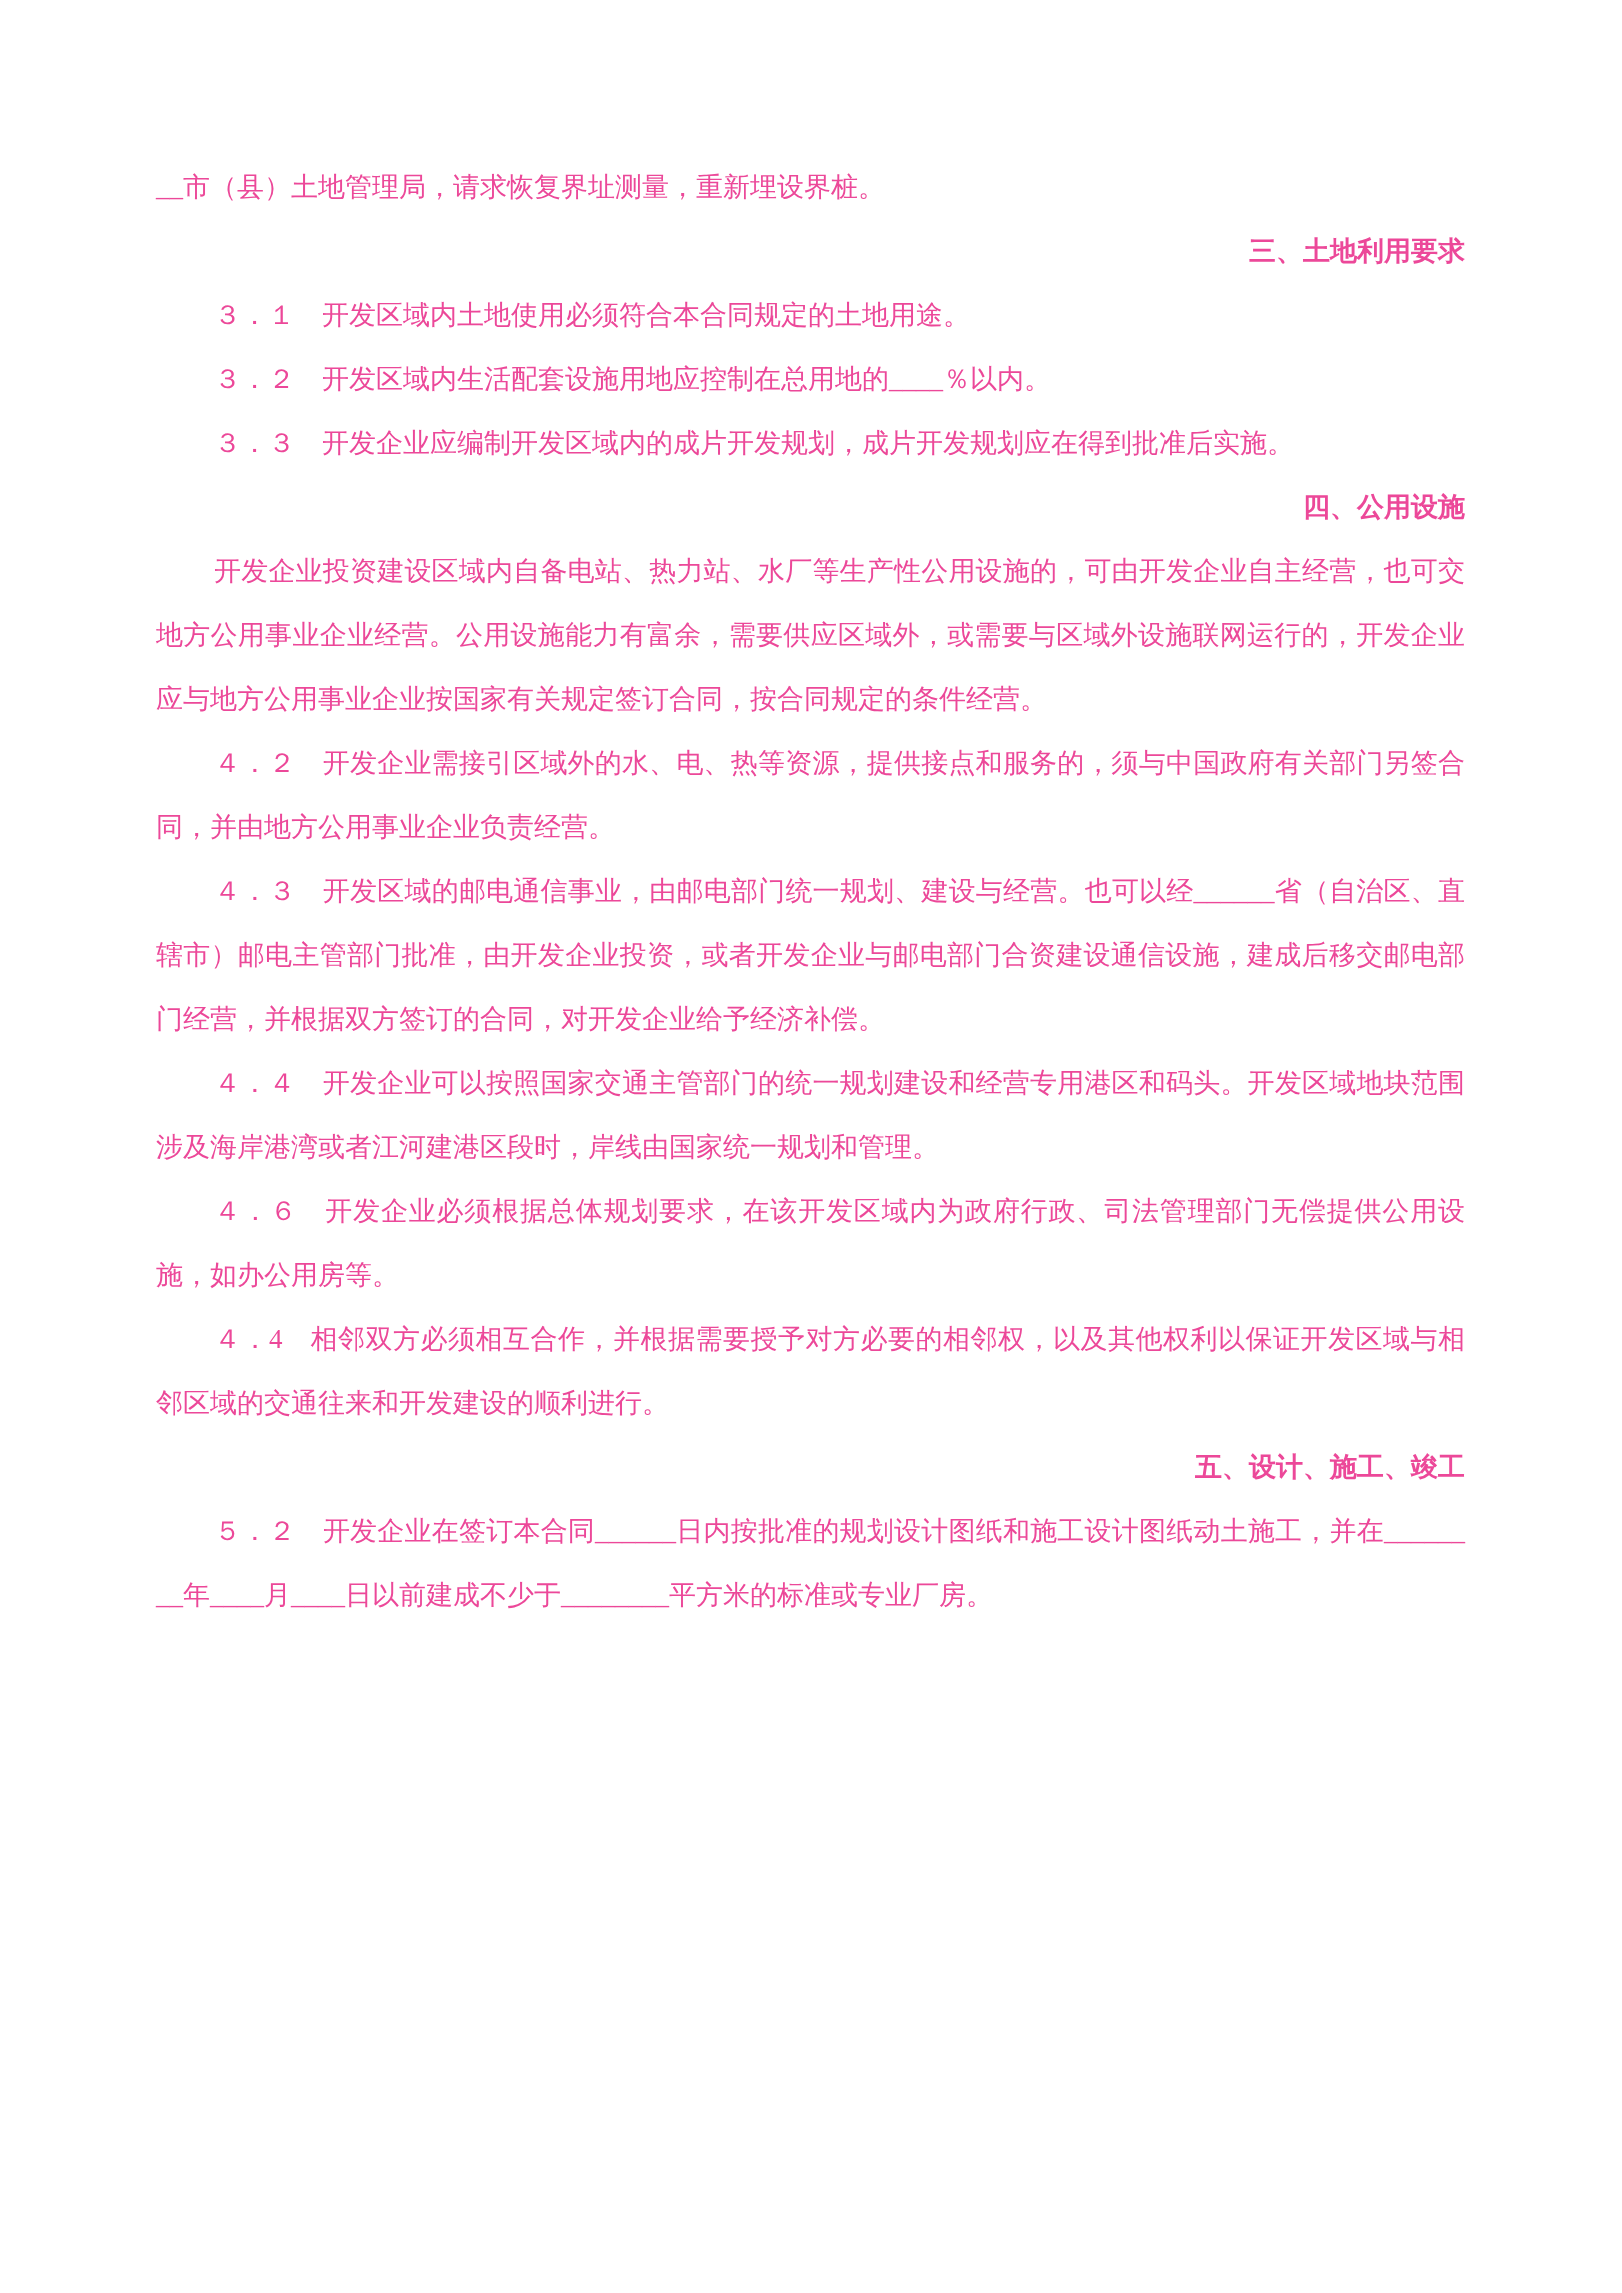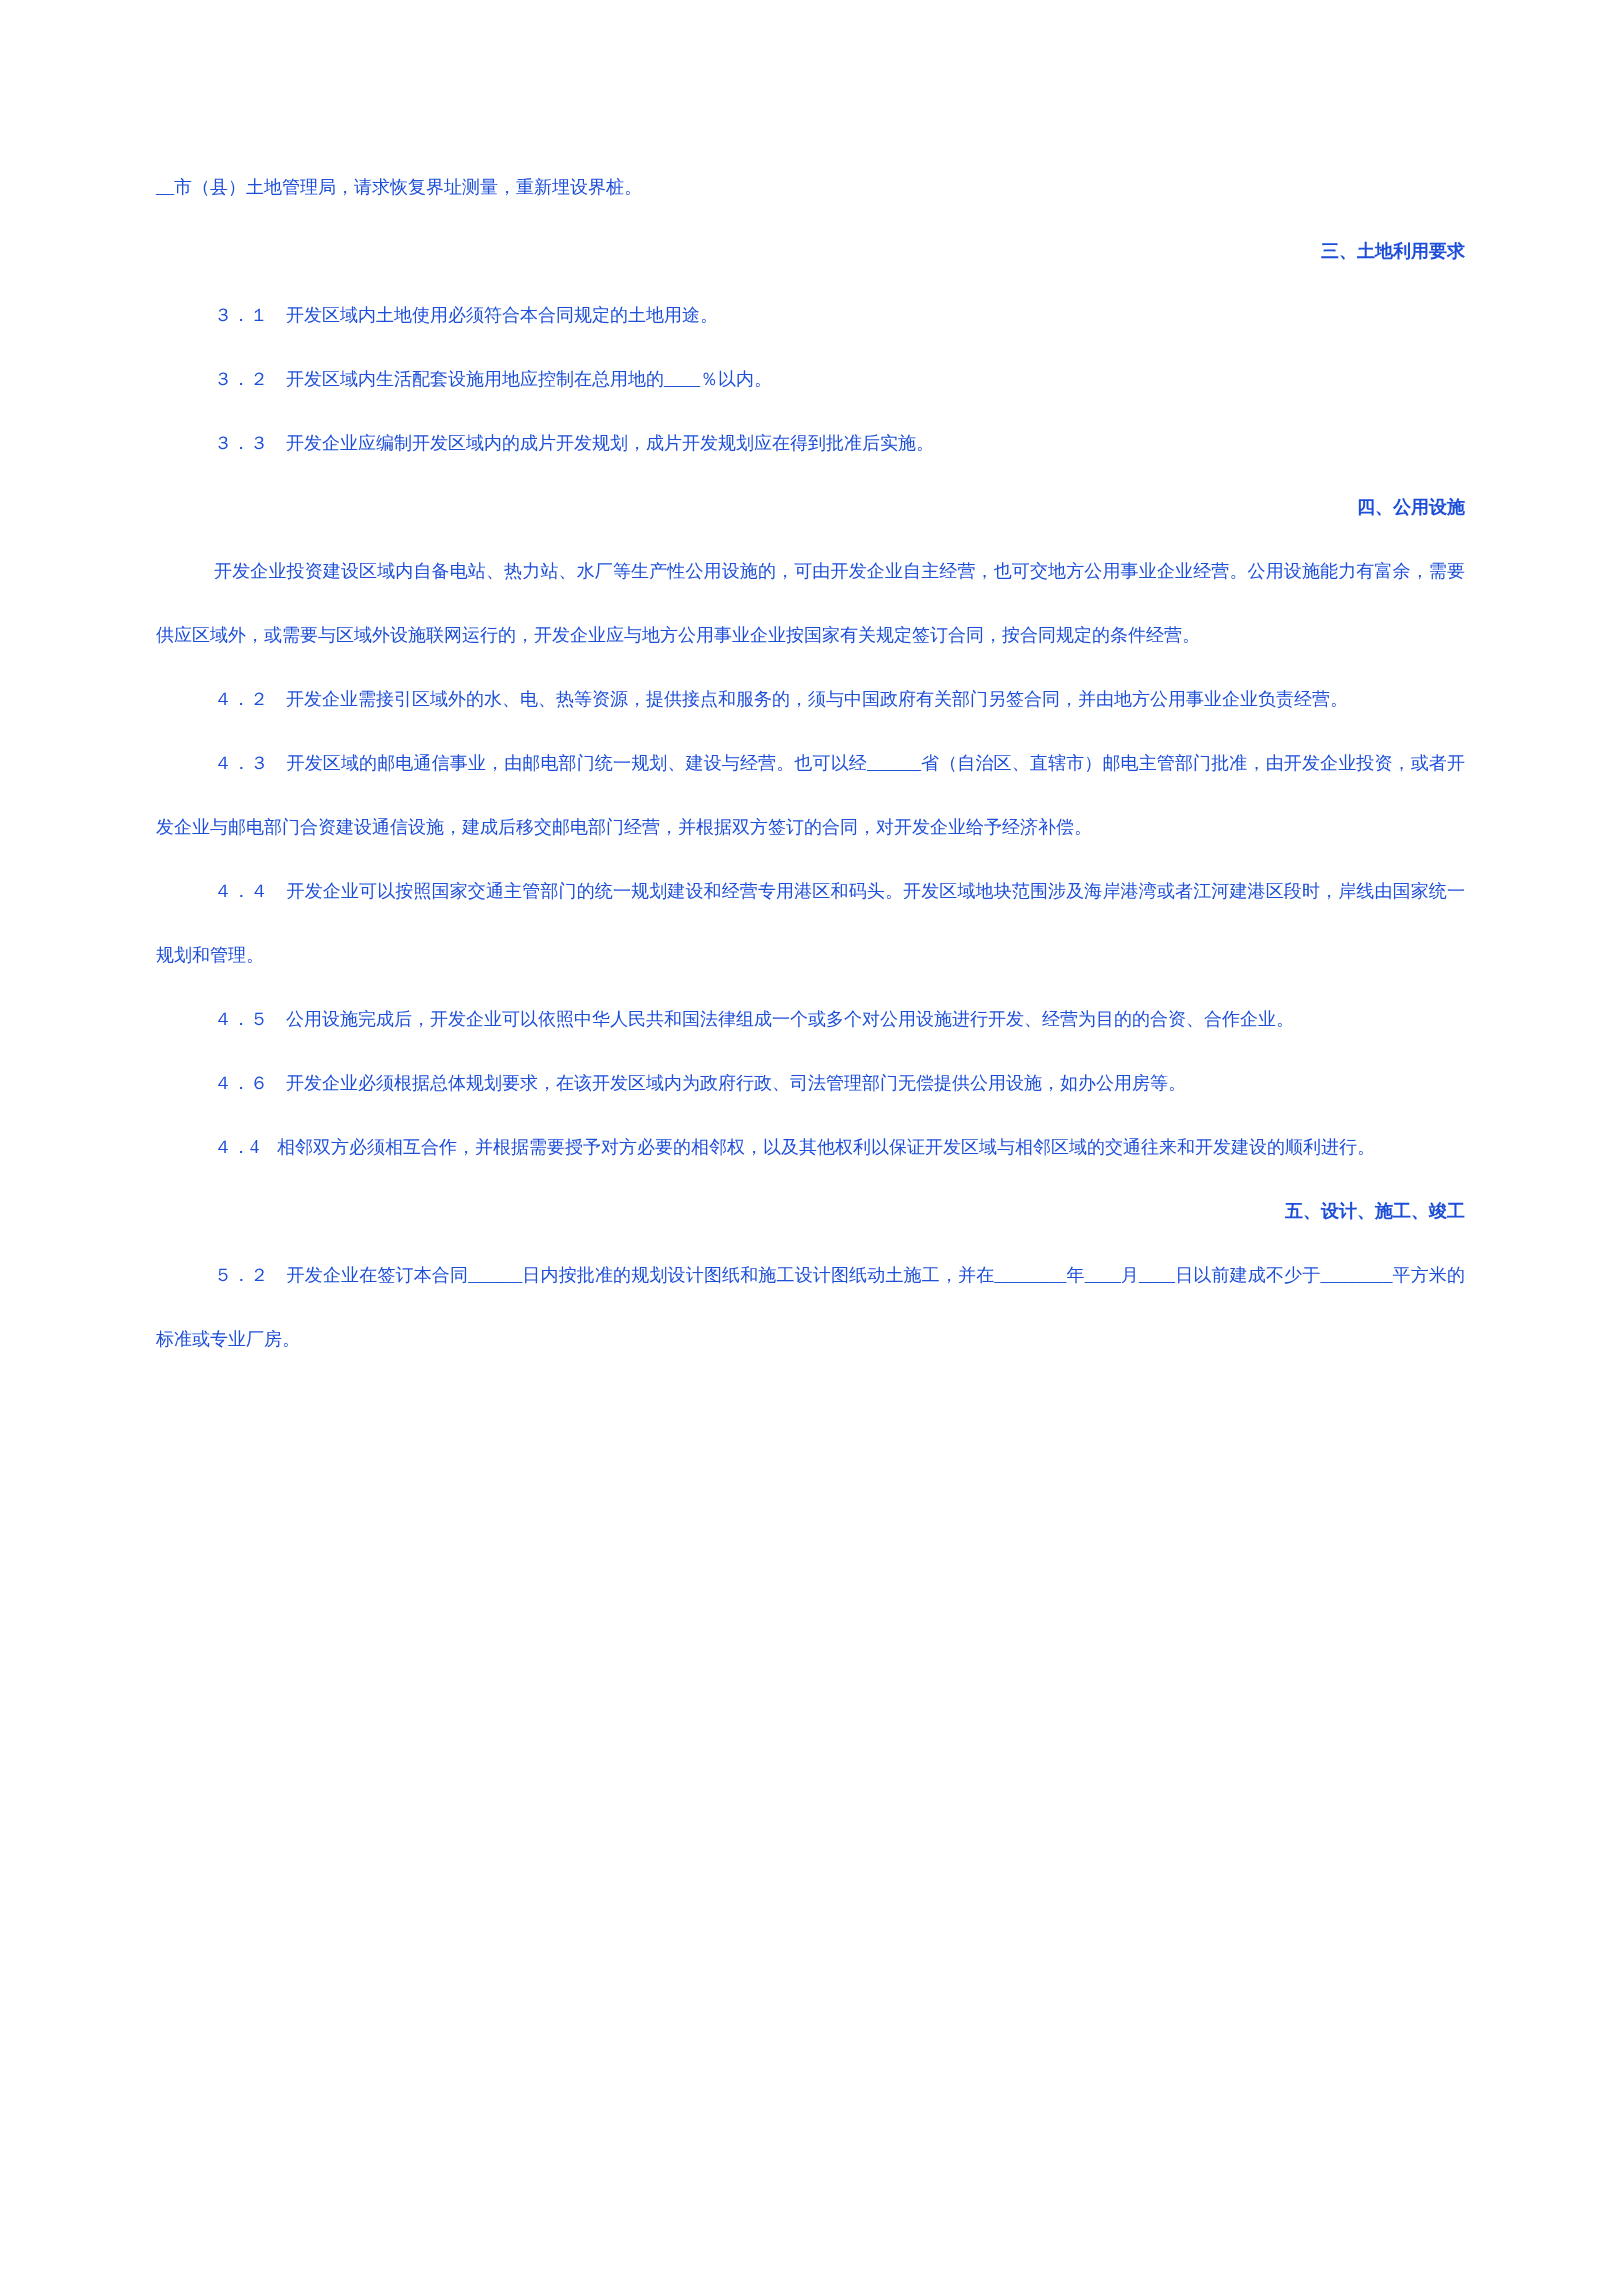--- a/index.html
+++ b/index.html
@@ -13,23 +13,23 @@
     height: 2294px;
     background: #ffffff;
     box-sizing: border-box;
     padding: 155px 158px 0 156px;
     overflow: hidden;
   }
   .para {
     margin: 0;
     padding: 0;
     font-family: "Liberation Serif", "DejaVu Serif", serif;
-    font-size: 18px;
+    font-size: 27px;
     line-height: 64px;
-    color: #1d4ed8;
+    color: #ec4899;
     text-align: justify;
     word-break: break-all;
     overflow-wrap: break-word;
   }
   .para.body {
     text-indent: 58px;
   }
   .para.tail {
     text-indent: 0;
   }
@@ -48,20 +48,19 @@
       <p class="para tail">__市（县）土地管理局，请求恢复界址测量，重新埋设界桩。</p>
       <p class="para heading">三、土地利用要求</p>
       <p class="para body">３．１　开发区域内土地使用必须符合本合同规定的土地用途。</p>
       <p class="para body">３．２　开发区域内生活配套设施用地应控制在总用地的____％以内。</p>
       <p class="para body">３．３　开发企业应编制开发区域内的成片开发规划，成片开发规划应在得到批准后实施。</p>
       <p class="para heading">四、公用设施</p>
       <p class="para body">开发企业投资建设区域内自备电站、热力站、水厂等生产性公用设施的，可由开发企业自主经营，也可交地方公用事业企业经营。公用设施能力有富余，需要供应区域外，或需要与区域外设施联网运行的，开发企业应与地方公用事业企业按国家有关规定签订合同，按合同规定的条件经营。</p>
       <p class="para body">４．２　开发企业需接引区域外的水、电、热等资源，提供接点和服务的，须与中国政府有关部门另签合同，并由地方公用事业企业负责经营。</p>
       <p class="para body">４．３　开发区域的邮电通信事业，由邮电部门统一规划、建设与经营。也可以经______省（自治区、直辖市）邮电主管部门批准，由开发企业投资，或者开发企业与邮电部门合资建设通信设施，建成后移交邮电部门经营，并根据双方签订的合同，对开发企业给予经济补偿。</p>
       <p class="para body">４．４　开发企业可以按照国家交通主管部门的统一规划建设和经营专用港区和码头。开发区域地块范围涉及海岸港湾或者江河建港区段时，岸线由国家统一规划和管理。</p>
-      <p class="para body">４．５　公用设施完成后，开发企业可以依照中华人民共和国法律组成一个或多个对公用设施进行开发、经营为目的的合资、合作企业。</p>
       <p class="para body">４．６　开发企业必须根据总体规划要求，在该开发区域内为政府行政、司法管理部门无偿提供公用设施，如办公用房等。</p>
       <p class="para body">４．4　相邻双方必须相互合作，并根据需要授予对方必要的相邻权，以及其他权利以保证开发区域与相邻区域的交通往来和开发建设的顺利进行。</p>
       <p class="para heading">五、设计、施工、竣工</p>
       <p class="para body">５．２　开发企业在签订本合同______日内按批准的规划设计图纸和施工设计图纸动土施工，并在________年____月____日以前建成不少于________平方米的标准或专业厂房。</p>
     </div>
 </div>
 
 
 </body></html>

